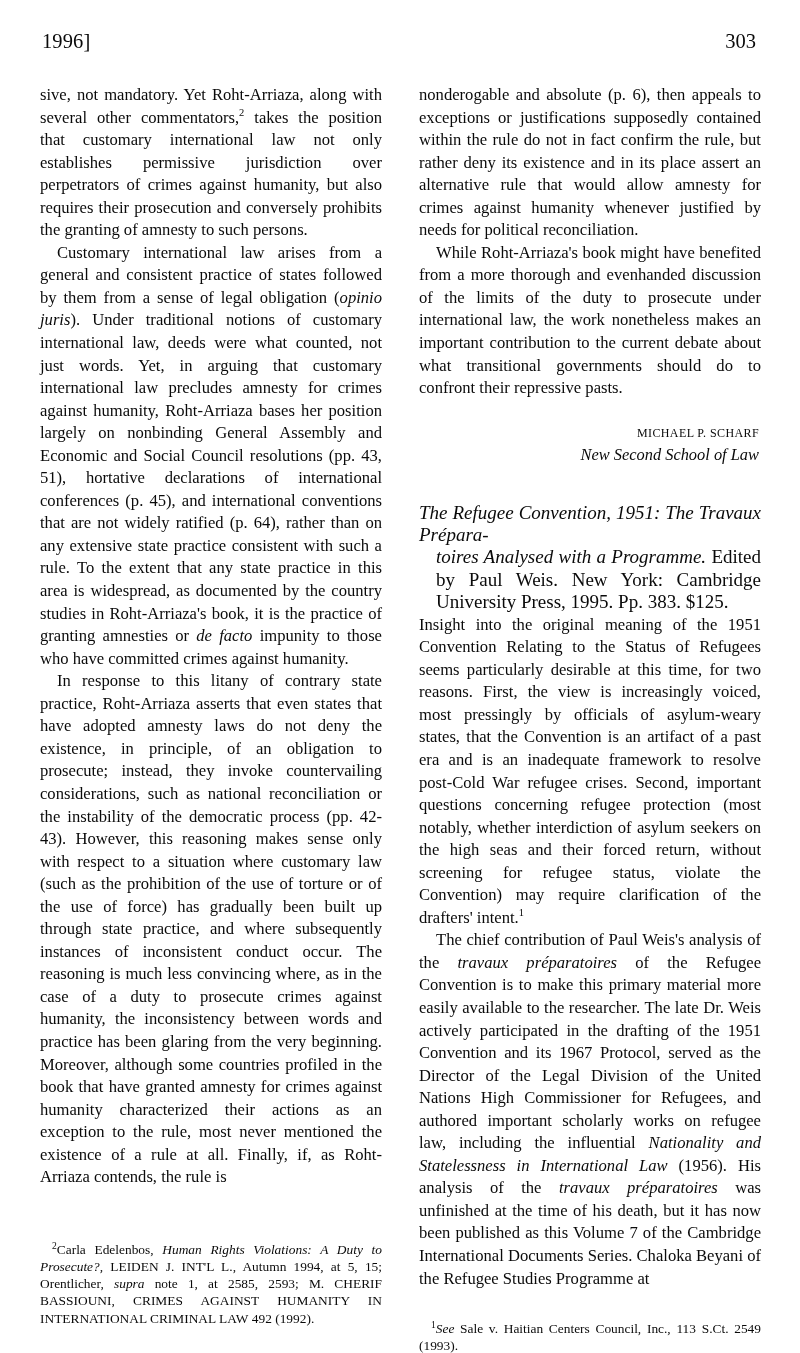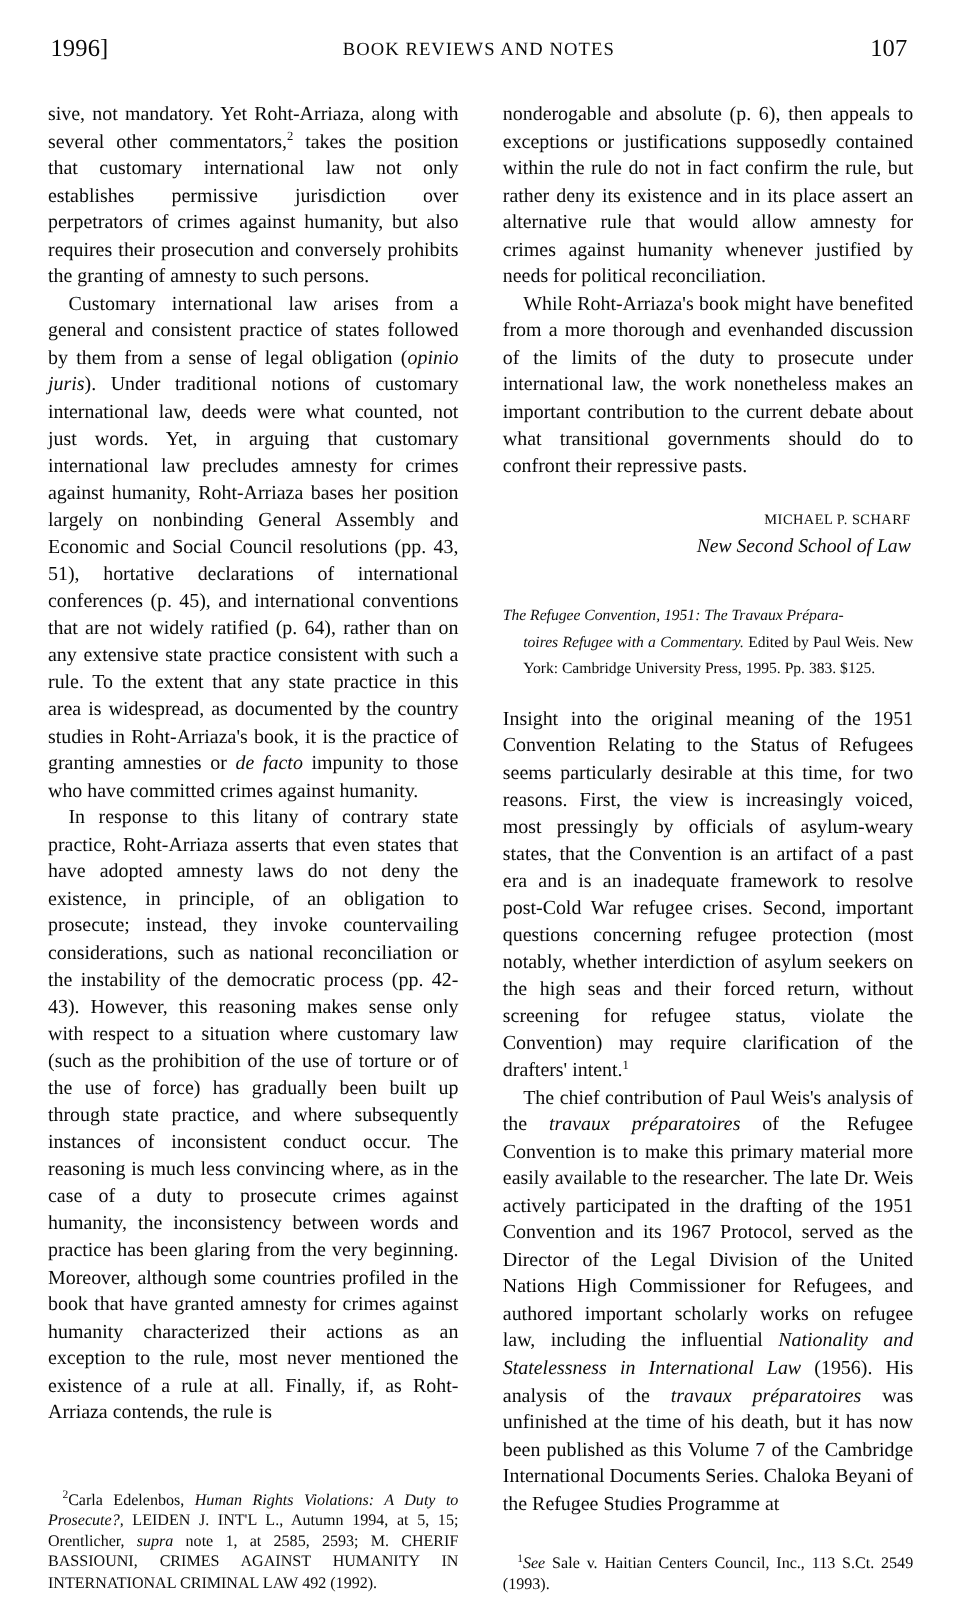--- a/index.html
+++ b/index.html
@@ -107,30 +107,30 @@
   }
   .sig-affil {
     font-size: 16.4px;
     font-style: italic;
     line-height: 22px;
   }
 
   
   .book-head {
     margin-top: 36px;
-    font-size: 13px;
+    font-size: 19px;
     line-height: 22.4px;
     text-align: justify;
     text-indent: 0;
     padding-left: 0;
   }
   .book-head .cont { display: block; padding-left: 17px; text-indent: 0; }
   .book-head .title { font-style: italic; }
 
-  .after-head { margin-top: 19px; }
+  .after-head { }
   .footnote {
     font-size: 13.4px;
     line-height: 17.2px;
     text-align: justify;
     text-indent: 12px;
   }
   .footnote .fn-num {
     font-size: 9.6px;
     vertical-align: super;
     line-height: 0;
@@ -141,22 +141,21 @@
   .foot-gap-left { height: 52px; }
   .foot-gap-right { height: 30px; }
 </style>
 </head>
 <body>
 
 <div class="page">
 
   <div class="running-head">
     <span class="rh-year">1996]</span>
-    <span class="rh-title">BOOK REVIEWS AND NOTES</span>
-    <span class="rh-page">107</span>
+    <span class="rh-page">303</span>
   </div>
 
   <div class="columns">
 
     <div class="col">
       <div class="col-body">
 
         <p class="noindent"><span>sive, not mandatory. Yet Roht-Arriaza, along with several other commentators,</span><sup class="fnref">2</sup><span> takes the position that customary international law not only establishes permissive jurisdiction over perpetrators of crimes against humanity, but also requires their prosecution and conversely prohibits the granting of amnesty to such persons.</span></p>
 
         <p class="indent"><span>Customary international law arises from a general and consistent practice of states followed by them from a sense of legal obligation (</span><i>opinio juris</i><span>). Under traditional notions of customary international law, deeds were what counted, not just words. Yet, in arguing that customary international law precludes amnesty for crimes against humanity, Roht-Arriaza bases her position largely on nonbinding General Assembly and Economic and Social Council resolutions (pp. 43, 51), hortative declarations of international conferences (p. 45), and international conventions that are not widely ratified (p. 64), rather than on any extensive state practice consistent with such a rule. To the extent that any state practice in this area is widespread, as documented by the country studies in Roht-Arriaza's book, it is the practice of granting amnesties or </span><i>de facto</i><span> impunity to those who have committed crimes against humanity.</span></p>
@@ -177,21 +176,21 @@
         <p class="noindent">nonderogable and absolute (p. 6), then appeals to exceptions or justifications supposedly contained within the rule do not in fact confirm the rule, but rather deny its existence and in its place assert an alternative rule that would allow amnesty for crimes against humanity whenever justified by needs for political reconciliation.</p>
 
         <p class="indent">While Roht-Arriaza's book might have benefited from a more thorough and evenhanded discussion of the limits of the duty to prosecute under international law, the work nonetheless makes an important contribution to the current debate about what transitional governments should do to confront their repressive pasts.</p>
 
         <div class="signature">
           <div class="sig-name">MICHAEL P. SCHARF</div>
           <div class="sig-affil">New Second School of Law</div>
         </div>
 
         <div class="book-head">
-          <span class="title">The Refugee Convention, 1951: The Travaux Prépara-</span><span class="cont"><i>toires Refugee with a Commentary.</i><span> Edited by Paul Weis. New York: Cambridge University Press, 1995. Pp. 383. $125.</span></span>
+          <span class="title">The Refugee Convention, 1951: The Travaux Prépara-</span><span class="cont"><i>toires Analysed with a Programme.</i><span> Edited by Paul Weis. New York: Cambridge University Press, 1995. Pp. 383. $125.</span></span>
         </div>
 
         <p class="noindent after-head"><span>Insight into the original meaning of the 1951 Convention Relating to the Status of Refugees seems particularly desirable at this time, for two reasons. First, the view is increasingly voiced, most pressingly by officials of asylum-weary states, that the Convention is an artifact of a past era and is an inadequate framework to resolve post-Cold War refugee crises. Second, important questions concerning refugee protection (most notably, whether interdiction of asylum seekers on the high seas and their forced return, without screening for refugee status, violate the Convention) may require clarification of the drafters' intent.</span><sup class="fnref">1</sup></p>
 
         <p class="indent"><span>The chief contribution of Paul Weis's analysis of the </span><i>travaux préparatoires</i><span> of the Refugee Convention is to make this primary material more easily available to the researcher. The late Dr. Weis actively participated in the drafting of the 1951 Convention and its 1967 Protocol, served as the Director of the Legal Division of the United Nations High Commissioner for Refugees, and authored important scholarly works on refugee law, including the influential </span><i>Nationality and Statelessness in International Law</i><span> (1956). His analysis of the </span><i>travaux préparatoires</i><span> was unfinished at the time of his death, but it has now been published as this Volume 7 of the Cambridge International Documents Series. Chaloka Beyani of the Refugee Studies Programme at</span></p>
 
       </div>
 
       <div class="col-foot">
         <div class="foot-gap-right"></div>

